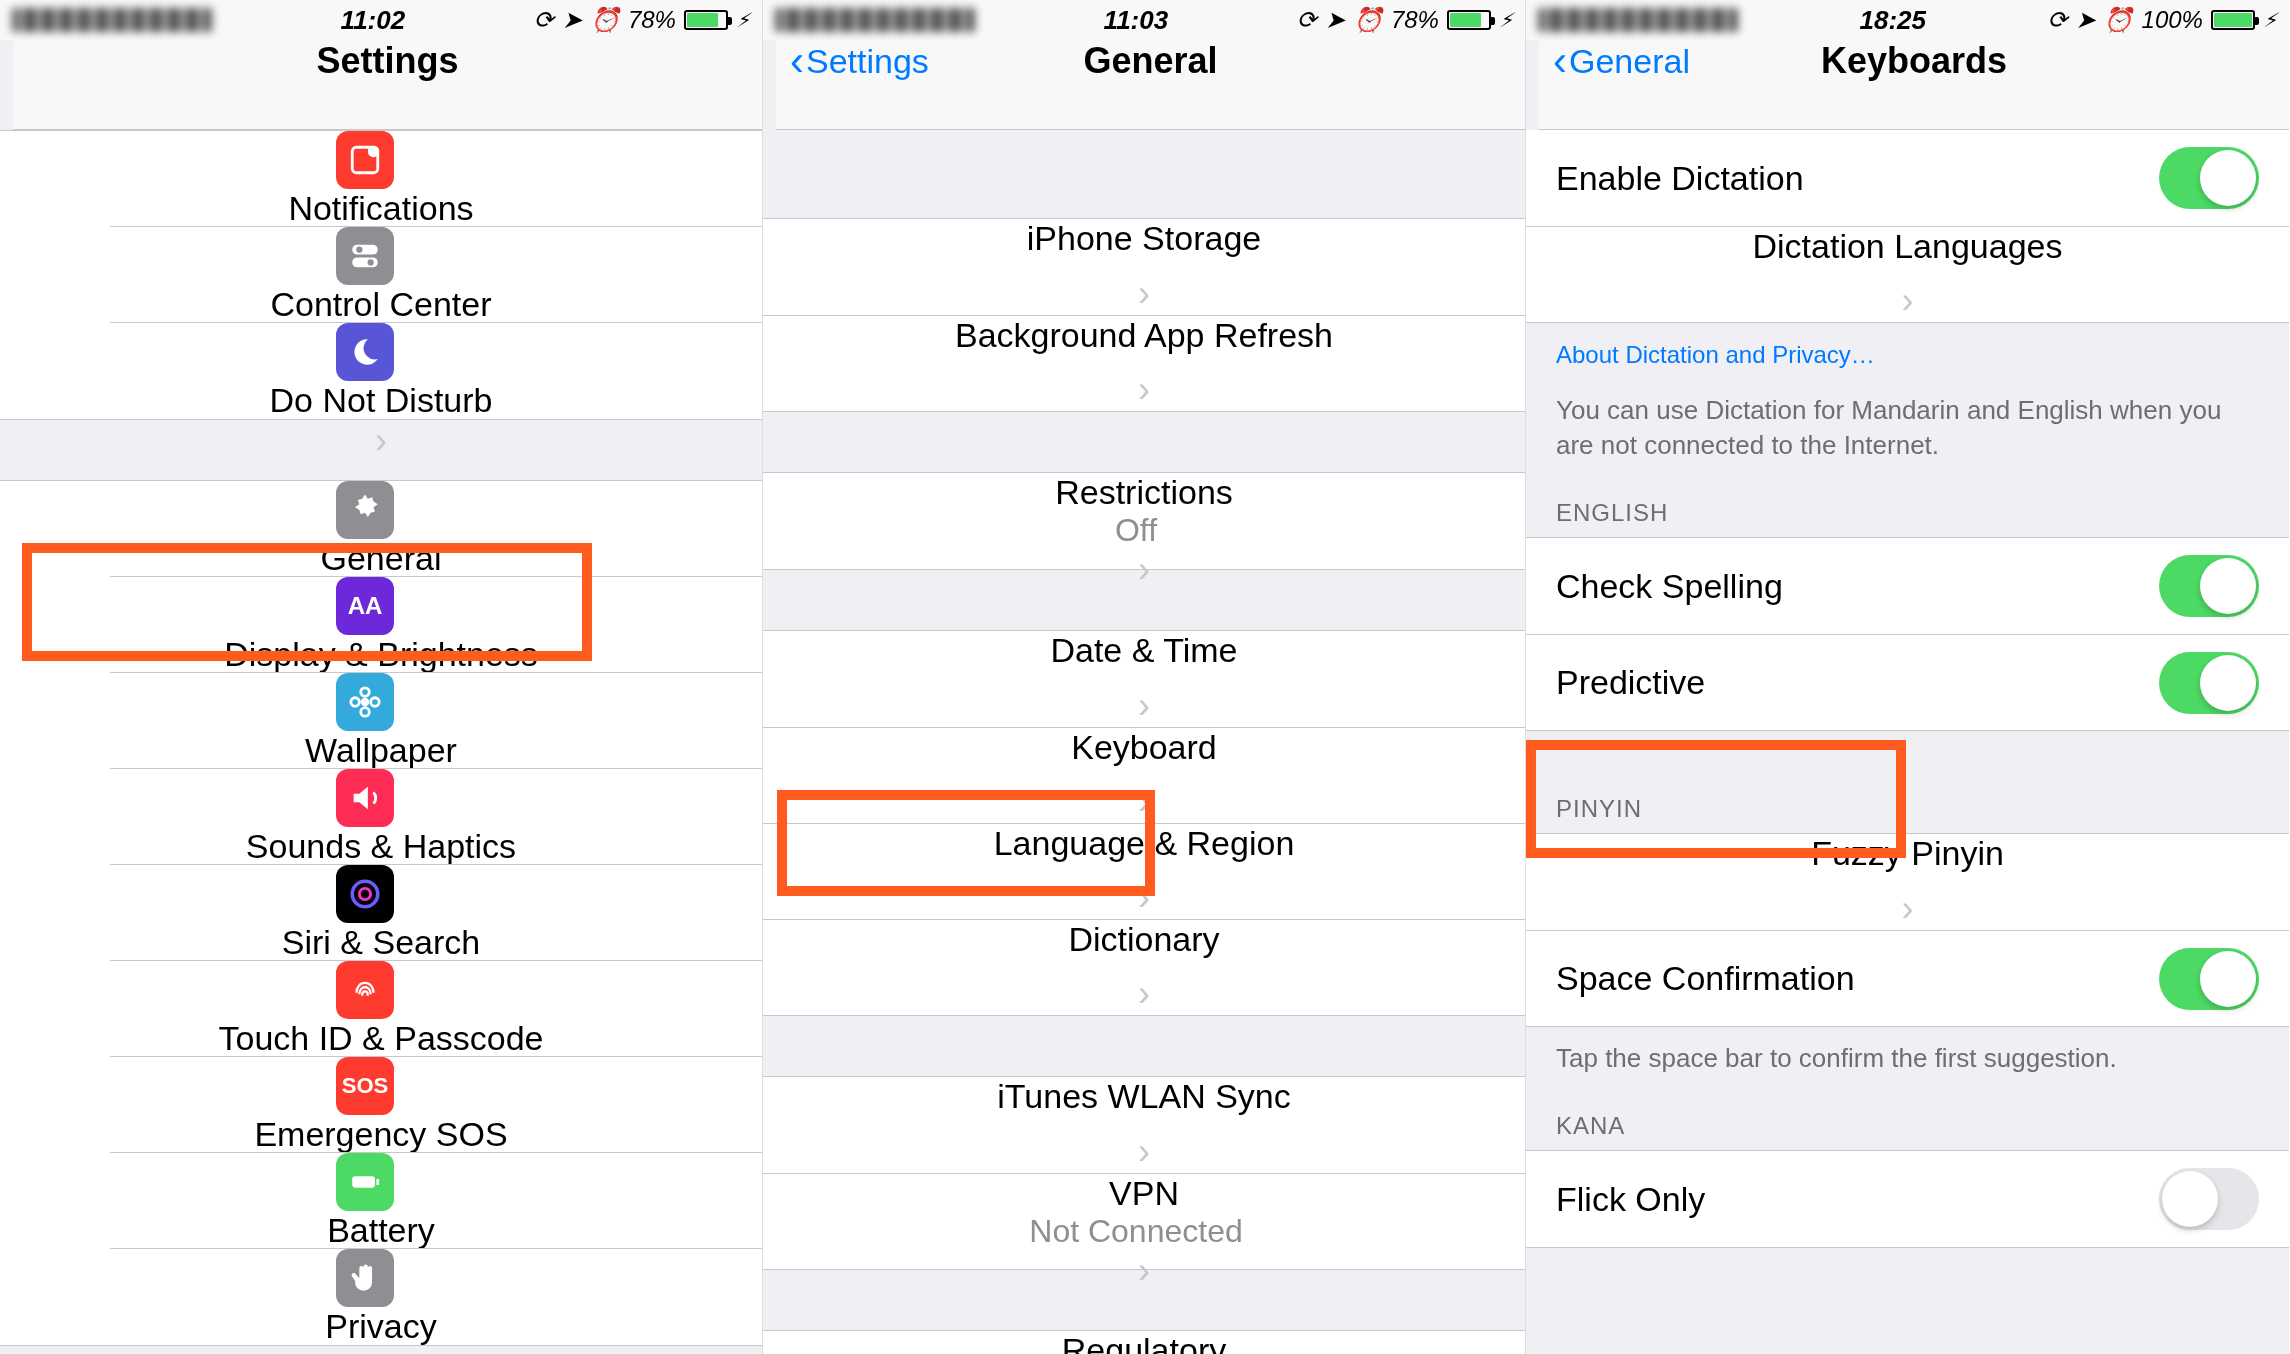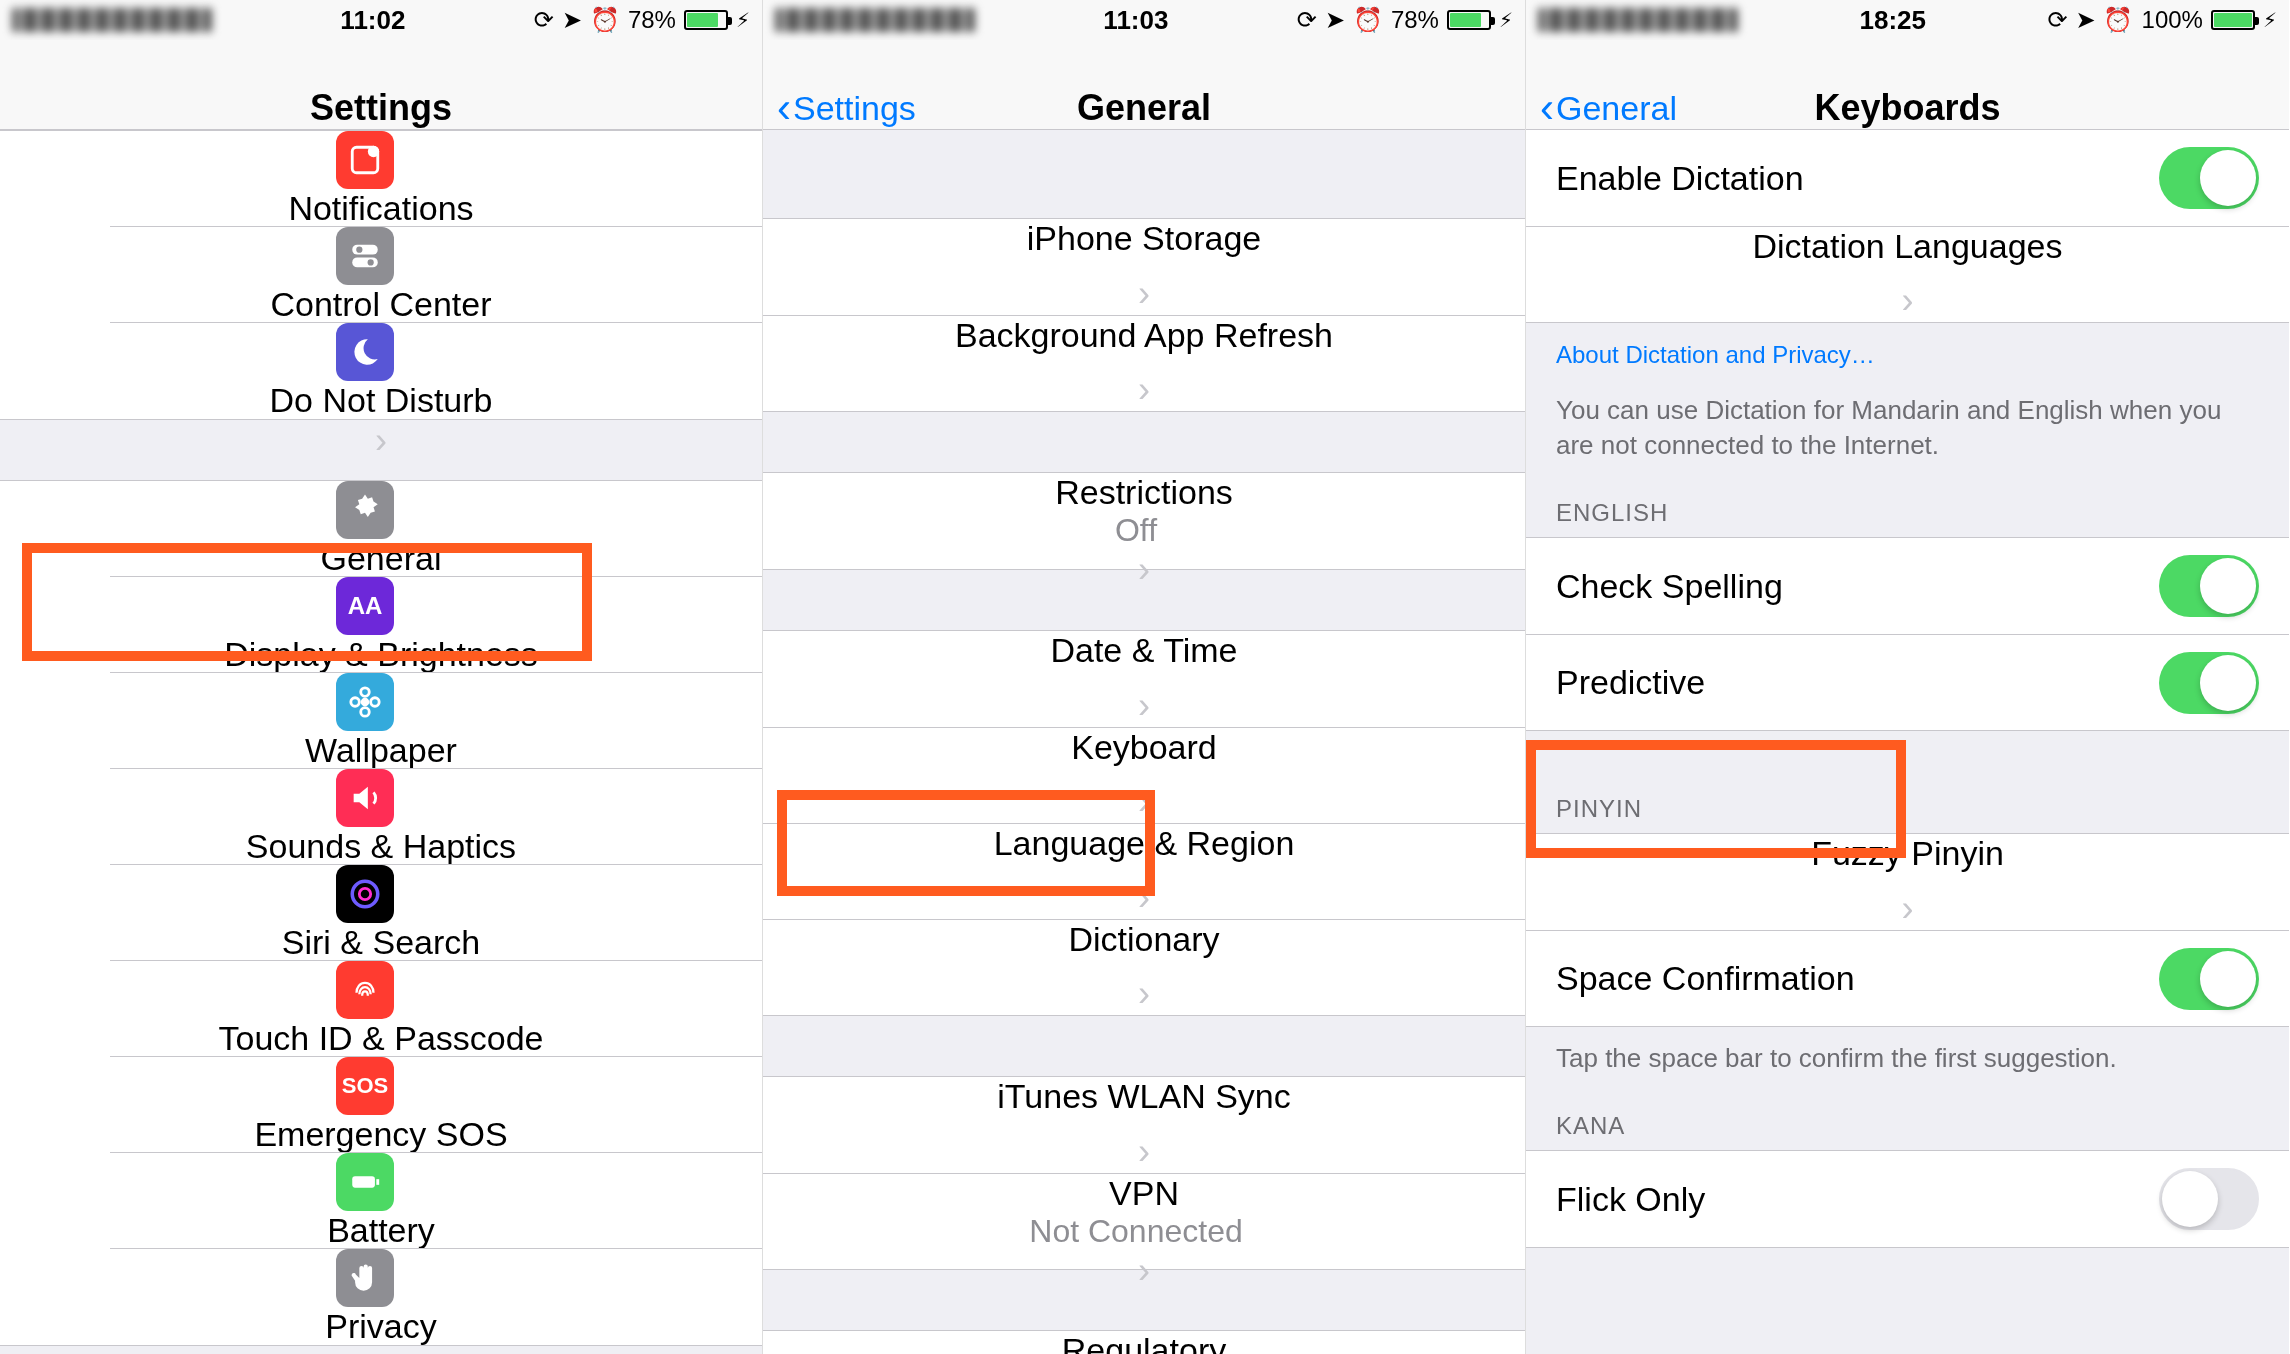--- a/index.html
+++ b/index.html
@@ -2,34 +2,34 @@
 <html><head>
 <meta charset="utf-8">
 <style>
 * { margin:0; padding:0; box-sizing:border-box; font-family:-apple-system,"Helvetica Neue",Arial,sans-serif; }
 body { background:#fff; width:2290px; height:1354px; overflow:hidden; }
 .wrap { display:flex; width:2290px; height:1354px; }
 .screen { width:763px; height:100%; position:relative; background:#efeff4; overflow:hidden; border-right:1px solid #ddd; }
 .screen:last-child { border-right:none; }
 
 
-.statusbar { height:40px; background:#f8f8f8; display:flex; align-items:center; justify-content:space-between; padding:0 12px; font-size:24px; color:#000; font-weight:500; }
+.statusbar { height:40px; background:#f8f8f8; display:flex; align-items:center; justify-content:space-between; padding:0 12px; font-size:24px; color:#000; font-weight:500;font-style:italic; }
 .sb-left { filter:blur(4px); width:200px; height:24px; background:repeating-linear-gradient(90deg,#555 0 6px,#aaa 6px 12px,#555 12px 18px); border-radius:2px; }
 .sb-center { font-weight:600; font-size:26px; }
 .sb-right { display:flex; align-items:center; gap:8px; font-size:24px; }
 .sb-icon { display:inline-flex; align-items:center; }
 .battery { width:44px; height:20px; border:2px solid #000; border-radius:3px; position:relative; display:inline-block; vertical-align:middle; }
 .battery::after { content:""; position:absolute; right:-6px; top:5px; width:4px; height:8px; background:#000; border-radius:0 2px 2px 0; }
 .battery .fill { position:absolute; left:1px; top:1px; bottom:1px; background:#4cd964; border-radius:1px; }
 .battery .fill.full { right:1px; }
 .battery .fill.p78 { width:78%; }
 .bolt { font-size:20px; line-height:1; }
 
 
-.navhead { height:90px; background:#f8f8f8; border-bottom:1px solid #c8c7cc; display:flex; align-items:flex-end; justify-content:center; position:relative; }
+.navhead { height:90px; background:#f8f8f8; border-bottom:1px solid #c8c7cc; display:flex; align-items:flex-start; justify-content:center; position:relative;margin-left:13px; }
 .navtitle { font-size:36px; font-weight:600; color:#000; }
 .navback { position:absolute; left:14px; display:flex; align-items:center; gap:4px; color:#007aff; font-size:34px; cursor:pointer; }
 .navback .chev { font-size:42px; font-weight:500; line-height:1; margin-right:-2px; }
 
 
 .section-gap { height:60px; background:#efeff4; }
 .rowblock { background:#fff; border-top:1px solid #c8c7cc; border-bottom:1px solid #c8c7cc; }
 .row { display:flex; align-items:center; height:96px; padding:0 30px 0 30px; position:relative; background:#fff; }
 .row + .row { border-top:1px solid #c8c7cc; }
 

